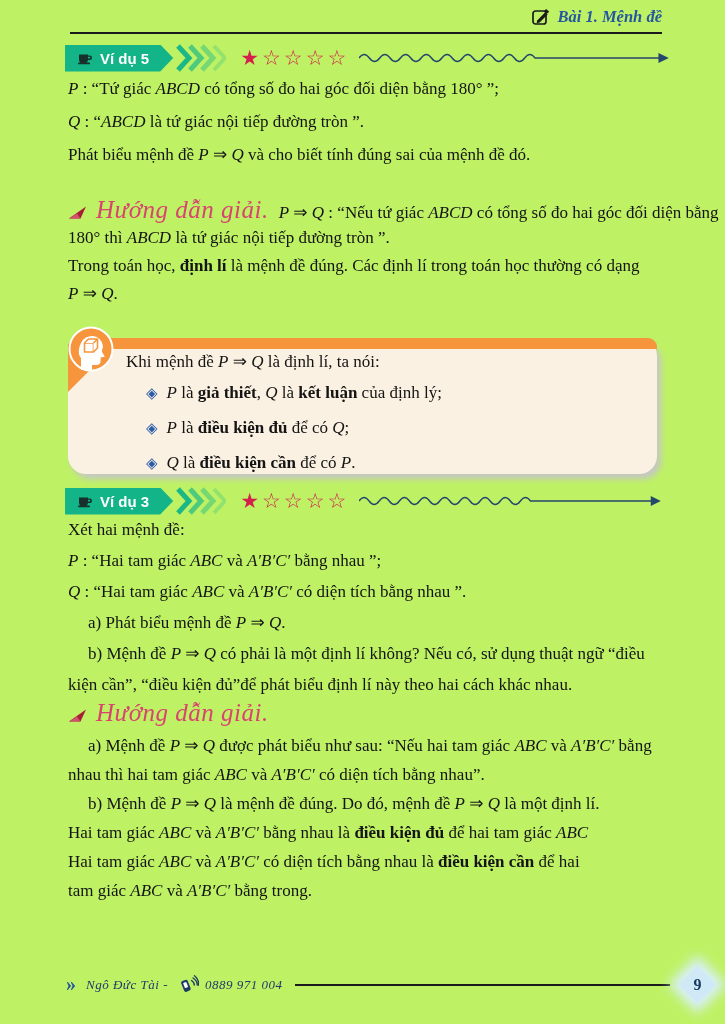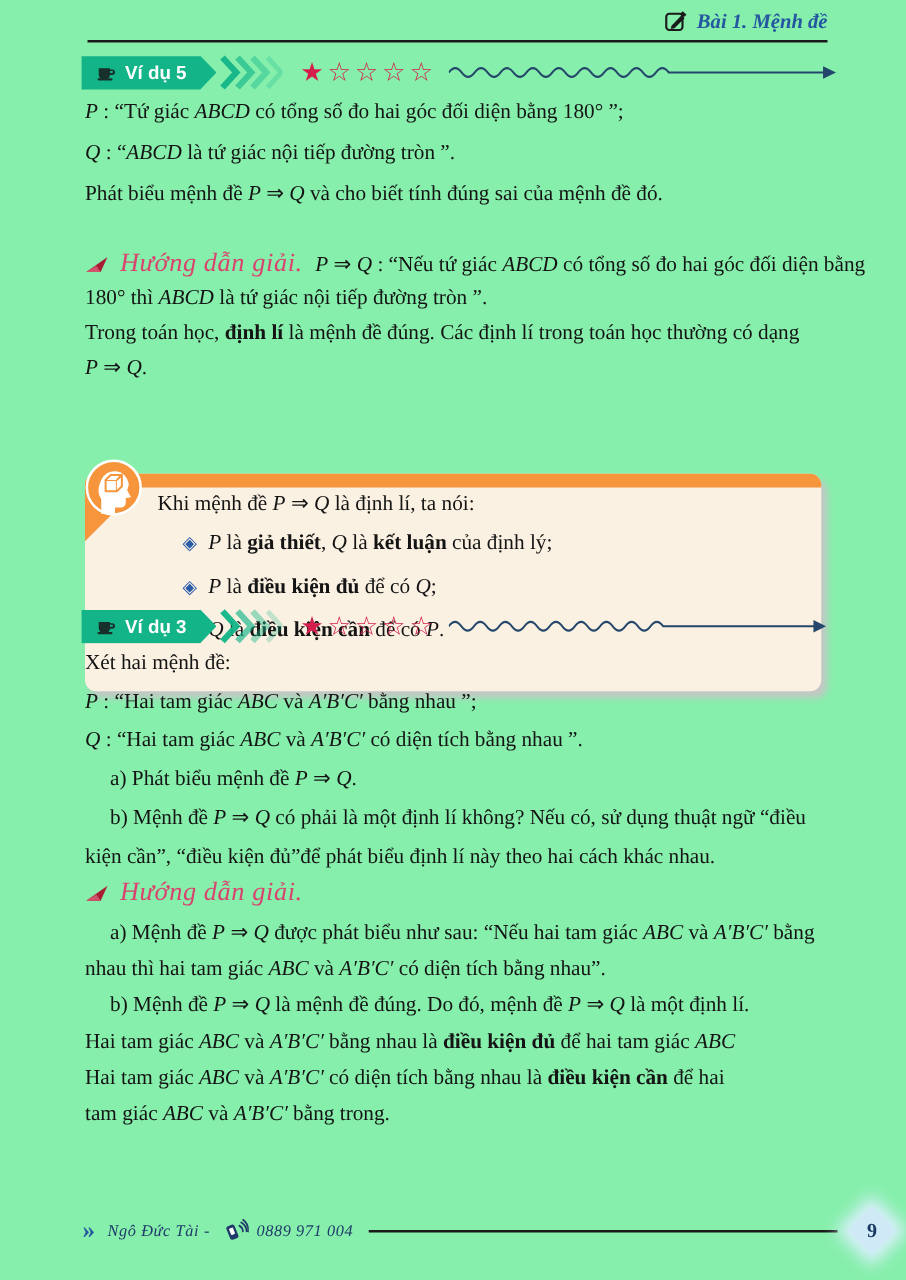--- a/index.html
+++ b/index.html
@@ -1,16 +1,16 @@
 <!DOCTYPE html>
 <html><head>
 <meta charset="utf-8">
 <style>
   html,body{margin:0;padding:0;background:#ffffff;}
-  .page{position:relative;width:725px;height:1024px;background:#86efac;overflow:hidden;
+  .page{position:relative;width:725px;height:1024px;background:#bef264;overflow:hidden;
         font-family:"Liberation Serif",serif;font-size:17px;color:#141414;}
   .sec{position:absolute;left:0;right:0;}
 
   
   .hdr-rule{position:absolute;top:32px;left:70px;right:63px;border-top:2px solid #1a1a1a;}
   .hdr-right{position:absolute;top:7px;right:63px;display:flex;align-items:center;gap:7px;}
   .hdr-title{color:#2457a0;font-style:italic;font-weight:700;font-size:16.5px;}
 
   
   .badge-row{display:flex;align-items:center;}
@@ -28,26 +28,26 @@
   .ind-a{padding-left:88px;}
   .ind-cont{}
   .m{font-style:italic;}
   .b{font-weight:bold;}
   .s-ex5lines .line{height:33px;line-height:33px;}
   .s-sol5 .line{height:28px;line-height:28px;}
   .s-ex6lines .line{height:31px;line-height:31px;}
   .s-sol6 .line{height:29px;line-height:29px;}
   .s-sol6label .line{height:30px;line-height:30px;}
 
-  .script{color:#d8446e;font-style:italic;font-size:21px;letter-spacing:.5px;margin:0 10px 0 8px;}
+  .script{color:#d8446e;font-style:italic;font-size:25px;letter-spacing:.5px;margin:0 10px 0 8px;}
   .sol-flag{vertical-align:-2px;}
 
   
-  .callout{position:absolute;top:338px;left:68px;width:589px;height:174px;background:#fbf1e2;
-           border-radius:9px;box-shadow:4px 5px 6px #c6c6c6;margin-top:41px;}
+  .callout{position:absolute;top:338px;left:68px;width:589px;height:136px;background:#fbf1e2;
+           border-radius:18px;box-shadow:4px 5px 6px #c6c6c6;}
   .callout-bar{position:absolute;top:0;left:0;right:0;height:11px;background:#f6953c;
                border-radius:9px 9px 0 0;}
   .callout-corner{position:absolute;top:0;left:0;width:54px;height:54px;background:#f6953c;
                   clip-path:polygon(0 0,100% 0,0 100%);border-radius:9px 0 0 0;}
   .callout-head{position:absolute;top:-13px;left:0;}
   .callout-title{margin:11px 0 0 58px;height:26px;line-height:26px;white-space:nowrap;}
   .callout-bullet{margin-left:78px;height:35px;line-height:35px;white-space:nowrap;}
   .diamond{color:#2a5ca8;font-size:15px;margin-right:9px;}
 
   

